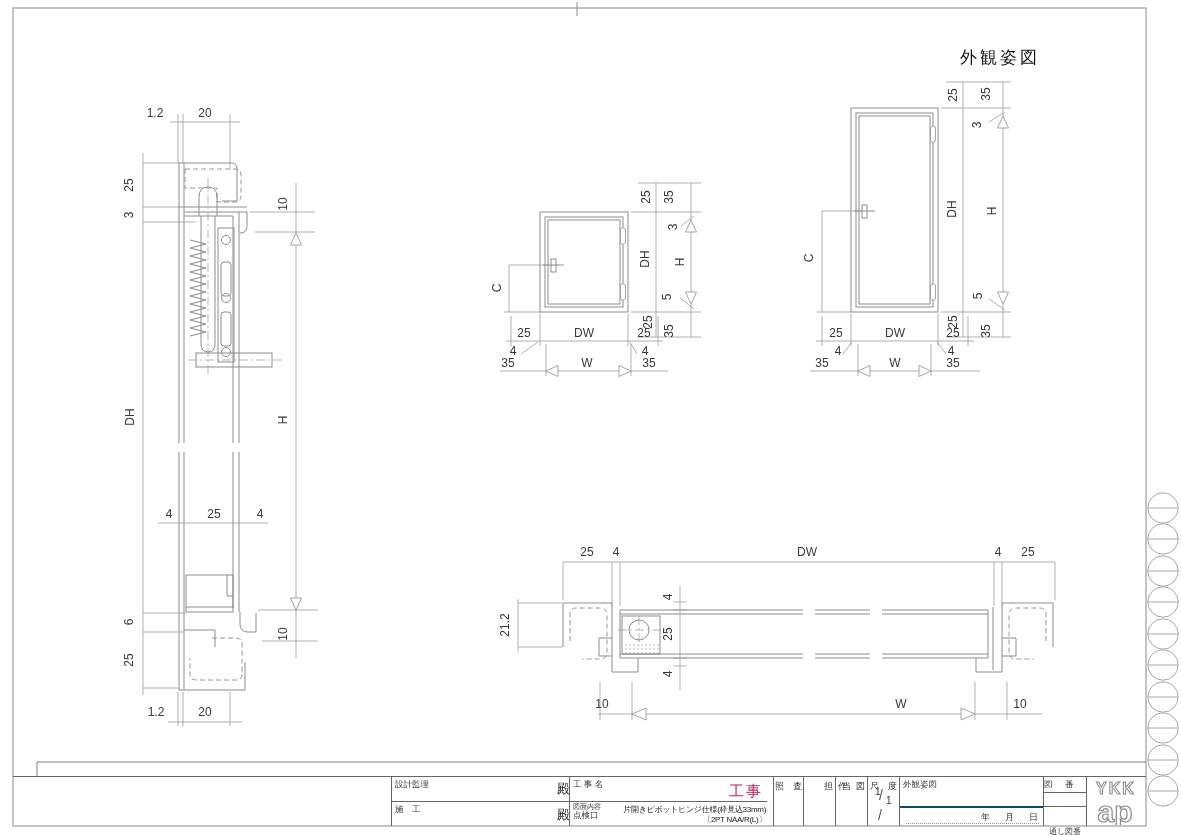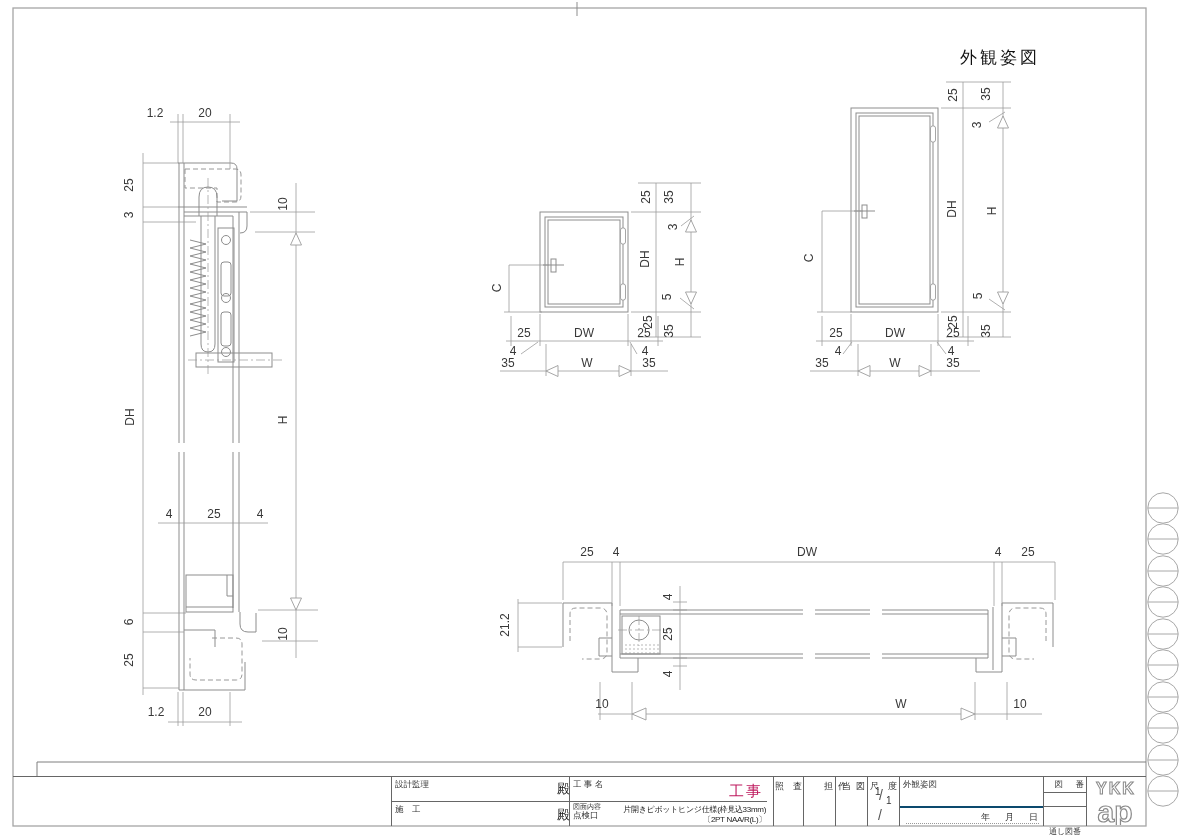--- a/index.html
+++ b/index.html
@@ -43,21 +43,21 @@
   .small{font-size:8.5px;}
   .content-main{position:absolute;left:46px;top:3px;width:150px;text-align:right;
                 font-size:8px;letter-spacing:-0.3px;line-height:1.25;color:#222;white-space:nowrap;}
   .frac-n{position:absolute;left:7px;top:9px;font-size:10px;}
   .frac-s{position:absolute;left:11px;top:10px;font-size:14px;color:#555;}
   .frac-d{position:absolute;left:18px;top:18px;font-size:10px;}
   .frac-s2{position:absolute;left:10px;top:30px;font-size:14px;color:#555;}
   .date-row{position:absolute;top:29px;left:0;right:0;border-top:2px solid #0c4a6e;
             font-size:9px;text-align:right;padding:3px 2px 0 0;letter-spacing:3px;}
   .dotline{position:absolute;bottom:2px;left:6px;right:4px;border-bottom:1px dotted #999;}
-  .num-head{height:13px;border-bottom:1px solid #666;font-size:8.5px;text-align:right;
+  .num-head{height:13px;border-bottom:1px solid #666;font-size:8.5px;text-align:left;
             letter-spacing:2px;padding-top:2px;box-sizing:content-box;}
   .num-box{height:13px;border-bottom:1px solid #666;}
   .num-serial{height:11px;border-bottom:1px solid #666;font-size:8px;text-align:center;padding-top:2px;margin-top:17px;}
 </style>
 </head>
 <body>
 
 <div class="page">
 <svg width="1181" height="835" viewBox="0 0 1181 835">
 

